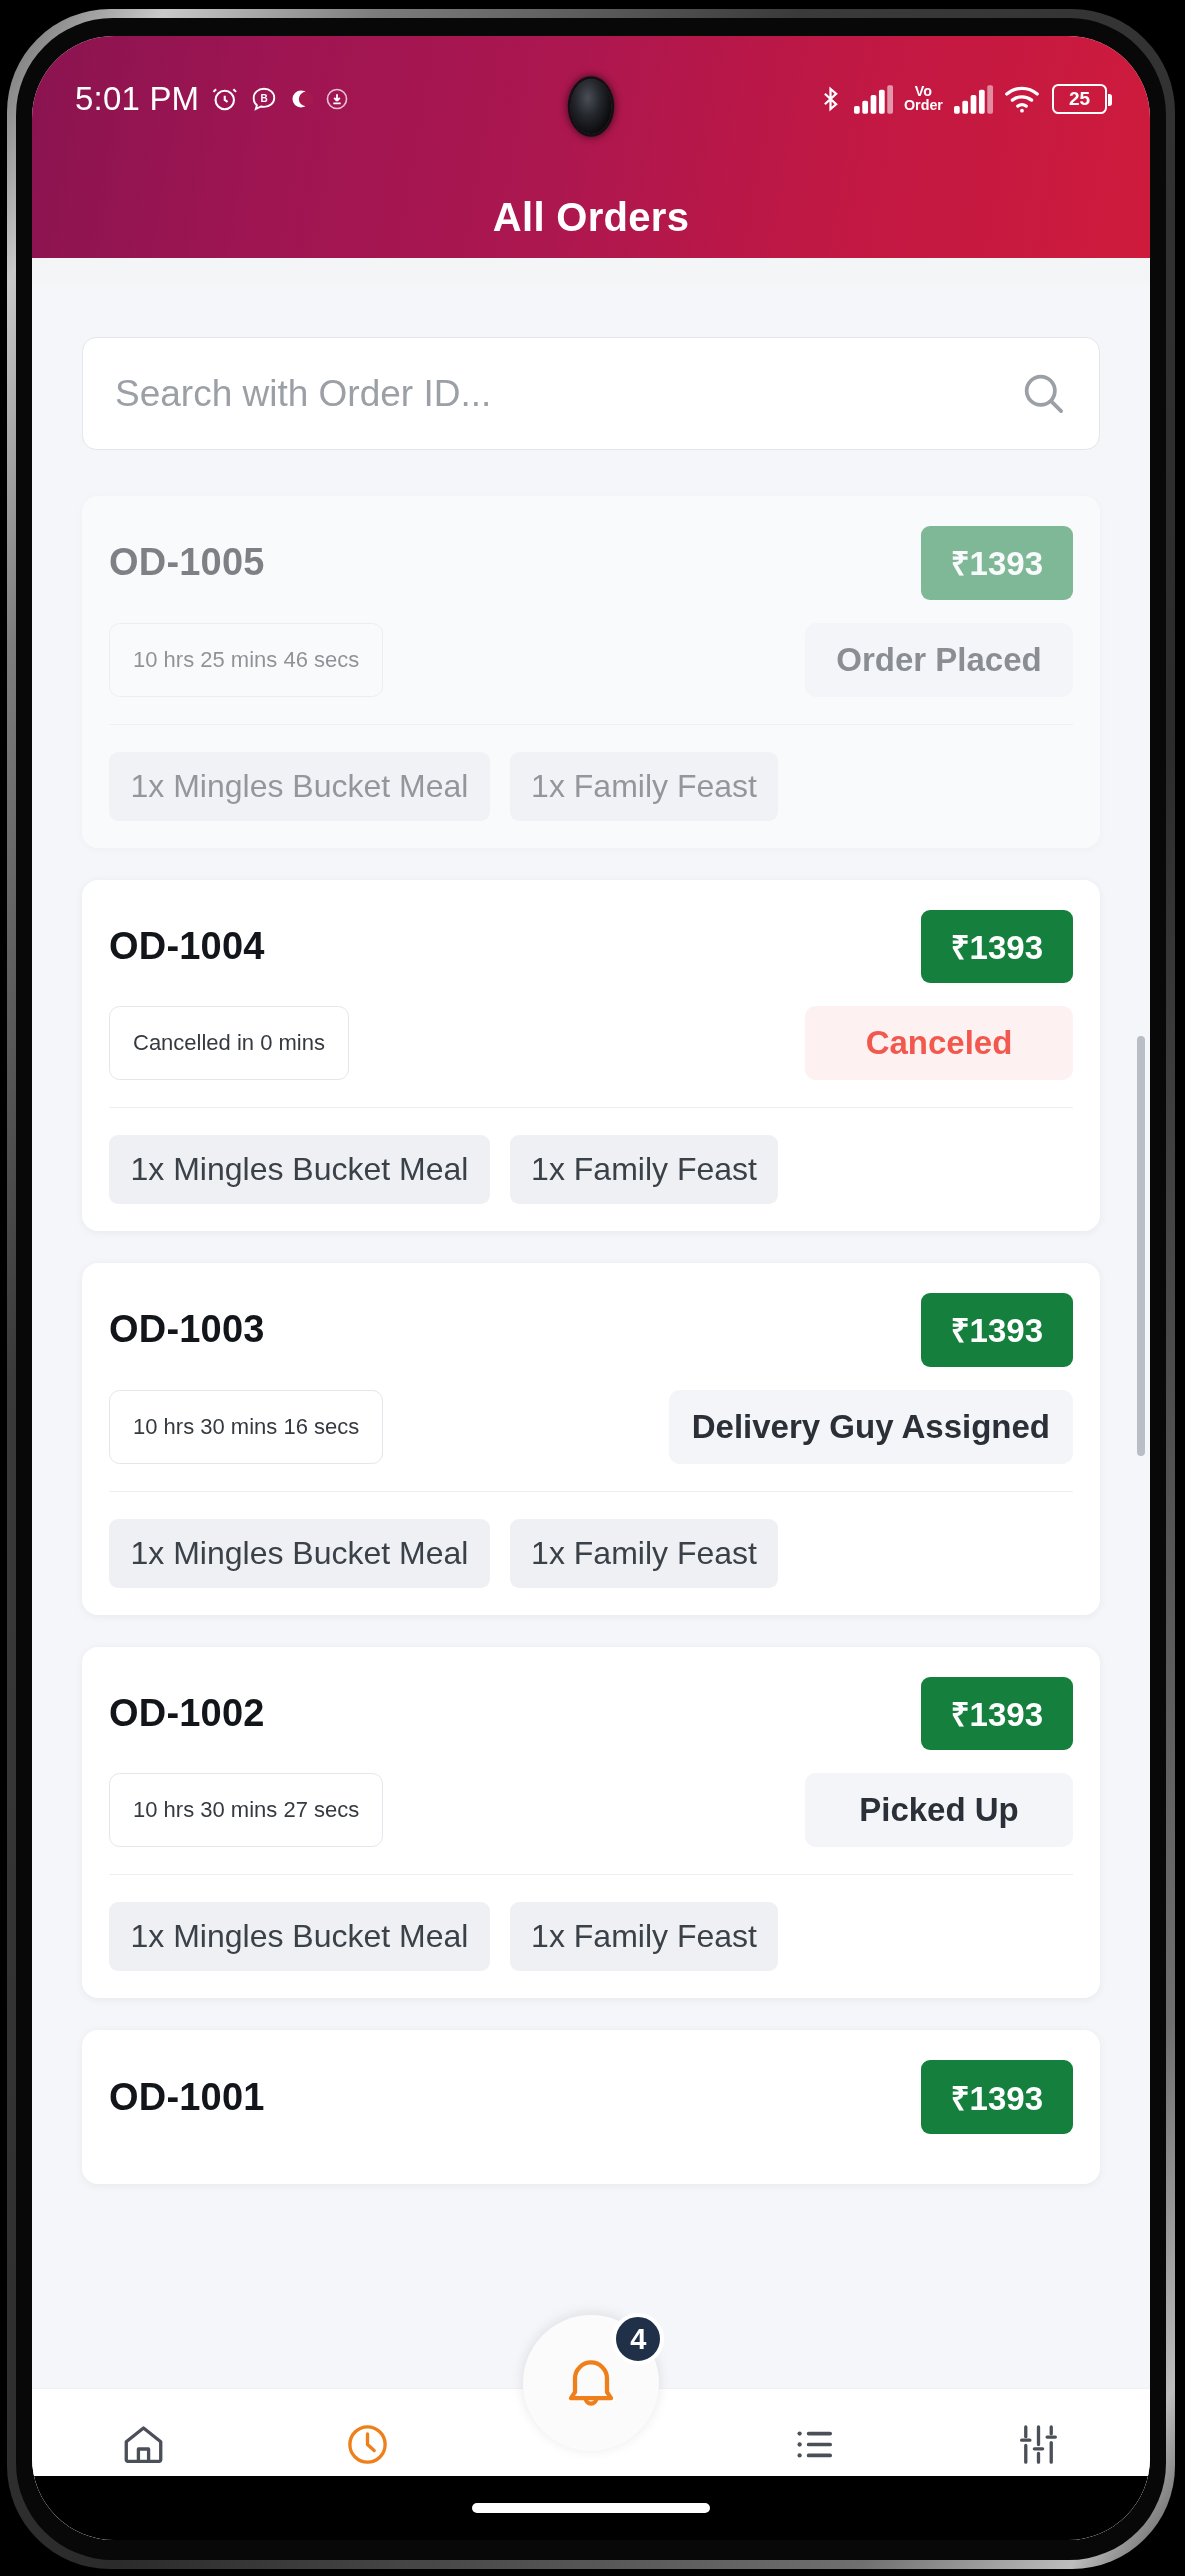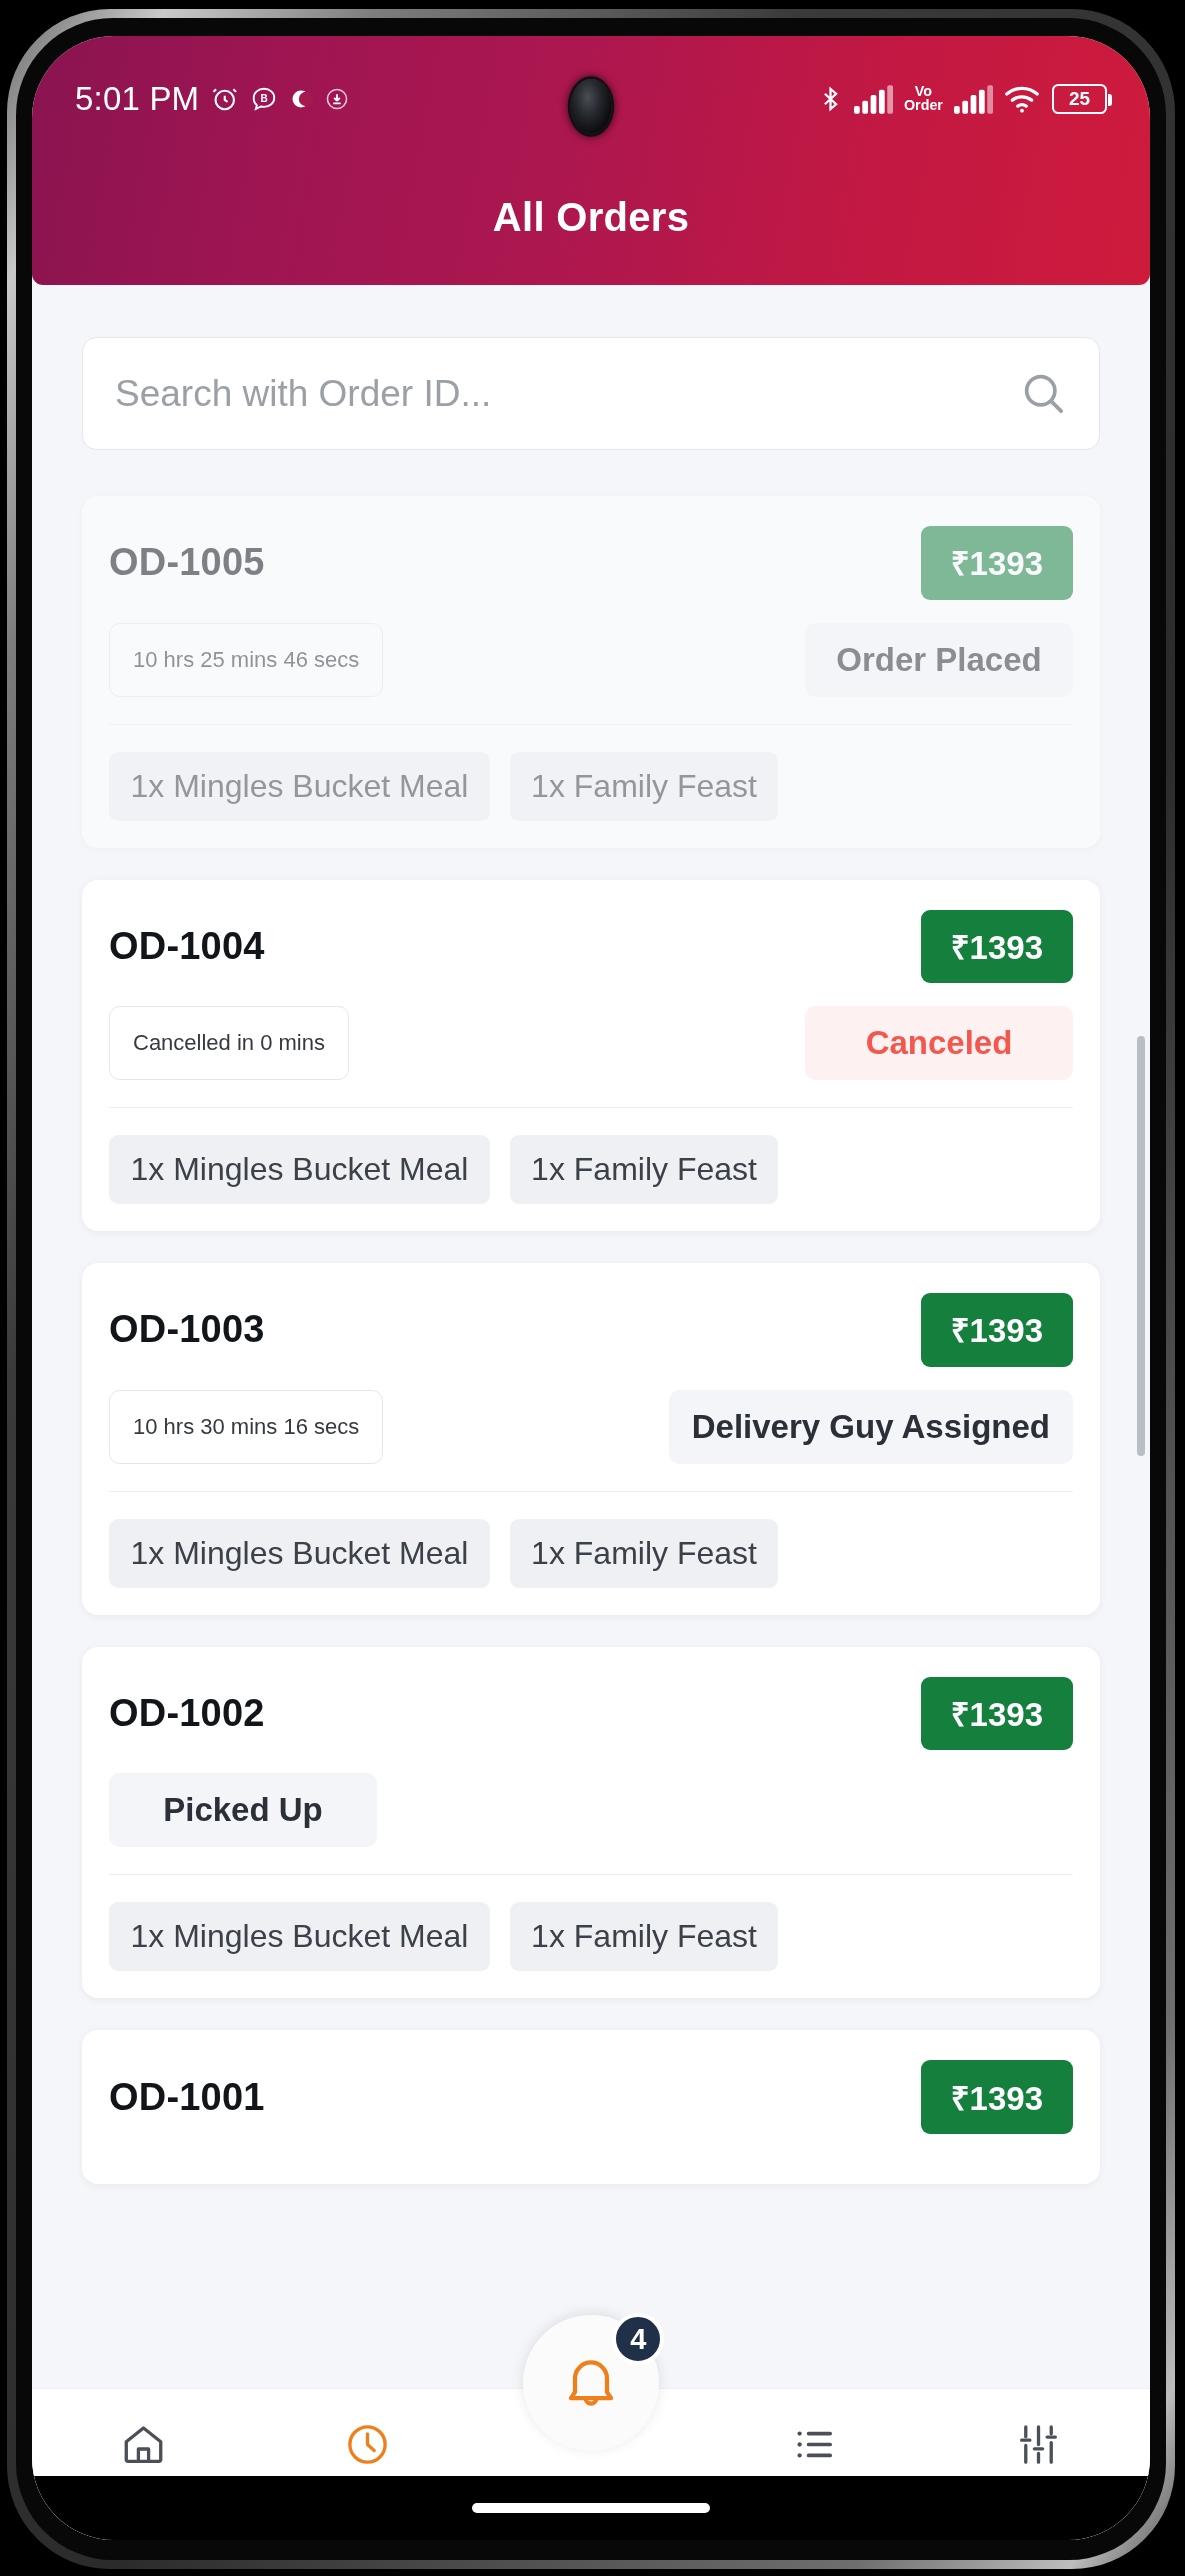--- a/index.html
+++ b/index.html
@@ -42,24 +42,23 @@
   
   .screen-inner {
     position: absolute; inset: 0;
     width: 1118px; height: 2504px;
   }
 
   
   .appbar {
     position: relative;
     width: 100%;
-    height: 249px;
+    height: 222px;
     background: linear-gradient(100deg, #8a1450 0%, #9e1552 22%, #ad174f 48%, #c21843 74%, #ce1b3c 100%);
     overflow: hidden;
-    border-radius: 11px;
   }
   .statusbar {
     position: absolute;
     top: 38px; left: 0; right: 0;
     height: 50px;
     display: flex;
     align-items: center;
     padding: 0 43px;
     color: #ffffff;
   }
@@ -449,20 +448,21 @@
               <span class="item-chip">1x Family Feast</span>
             </div>
           </div>
 
           <div class="card">
             <div class="card-top">
               <span class="order-id">OD-1002</span>
               <span class="price-badge">₹1393</span>
             </div>
             <div class="card-mid">
+              <span class="timer-chip">10 hrs 30 mins 27 secs</span>
               <span class="status-chip">Picked Up</span>
             </div>
             <div class="card-bot">
               <span class="item-chip">1x Mingles Bucket Meal</span>
               <span class="item-chip">1x Family Feast</span>
             </div>
           </div>
 
           <div class="card">
             <div class="card-top">

